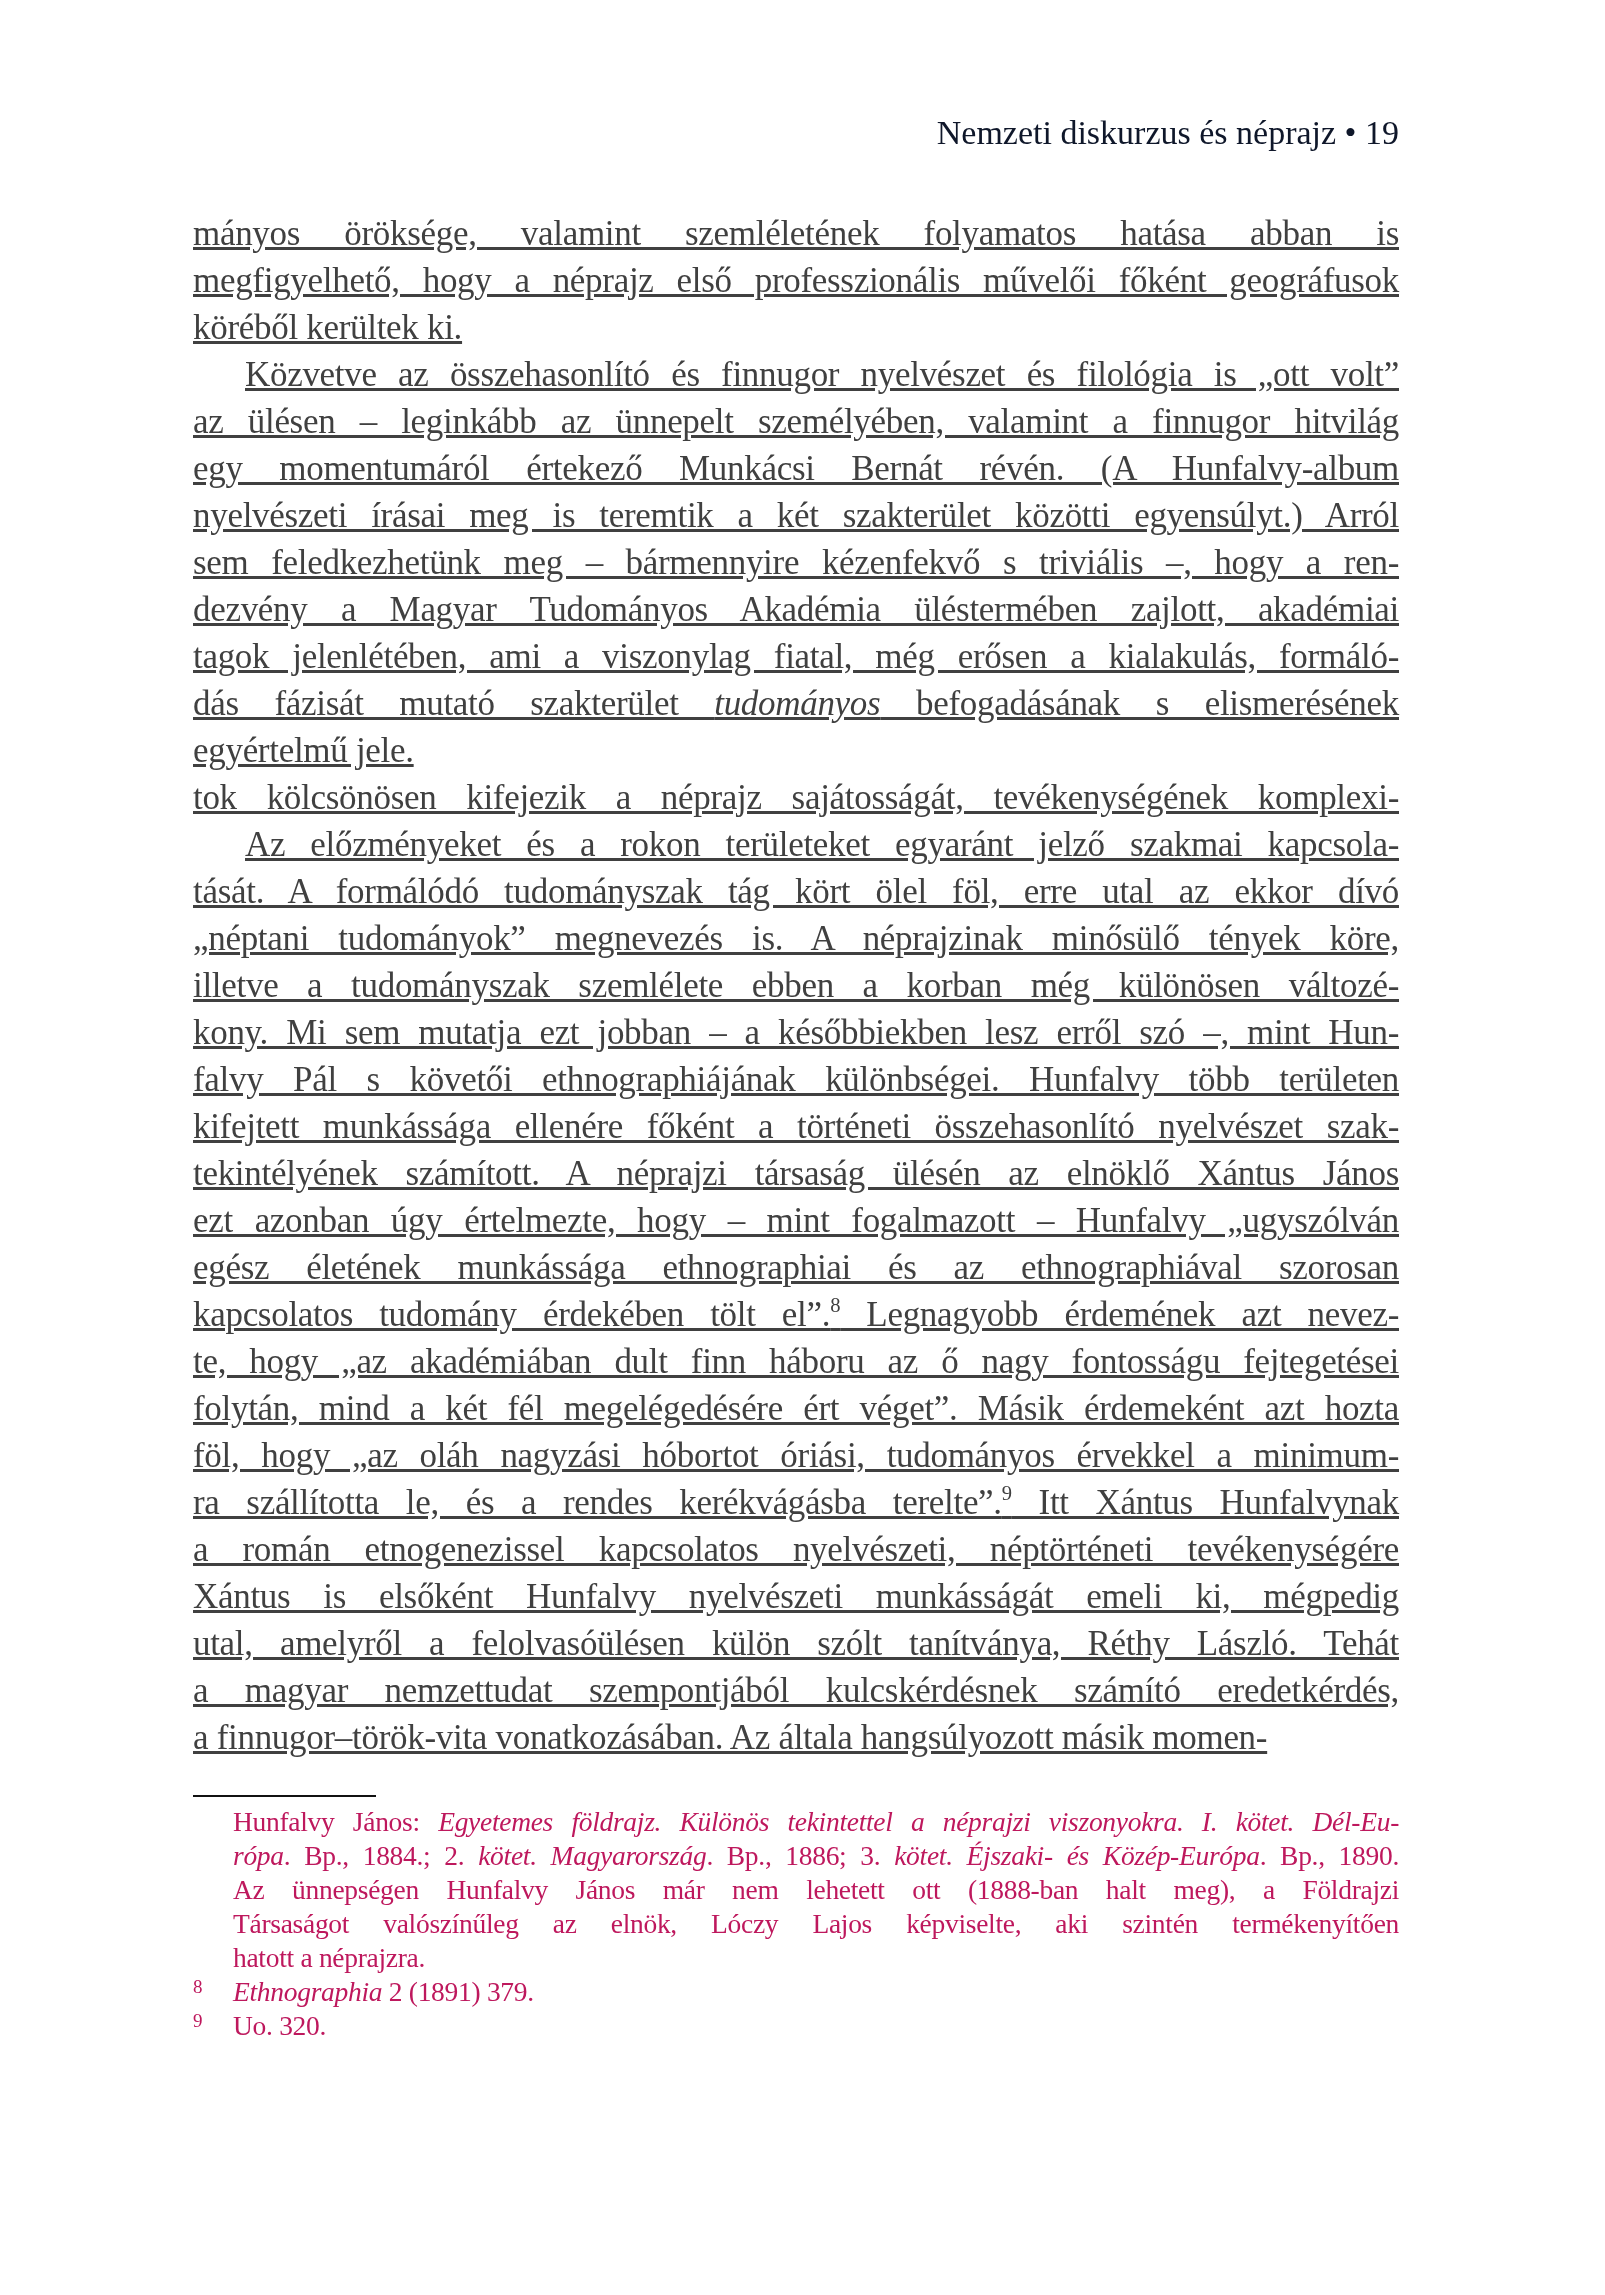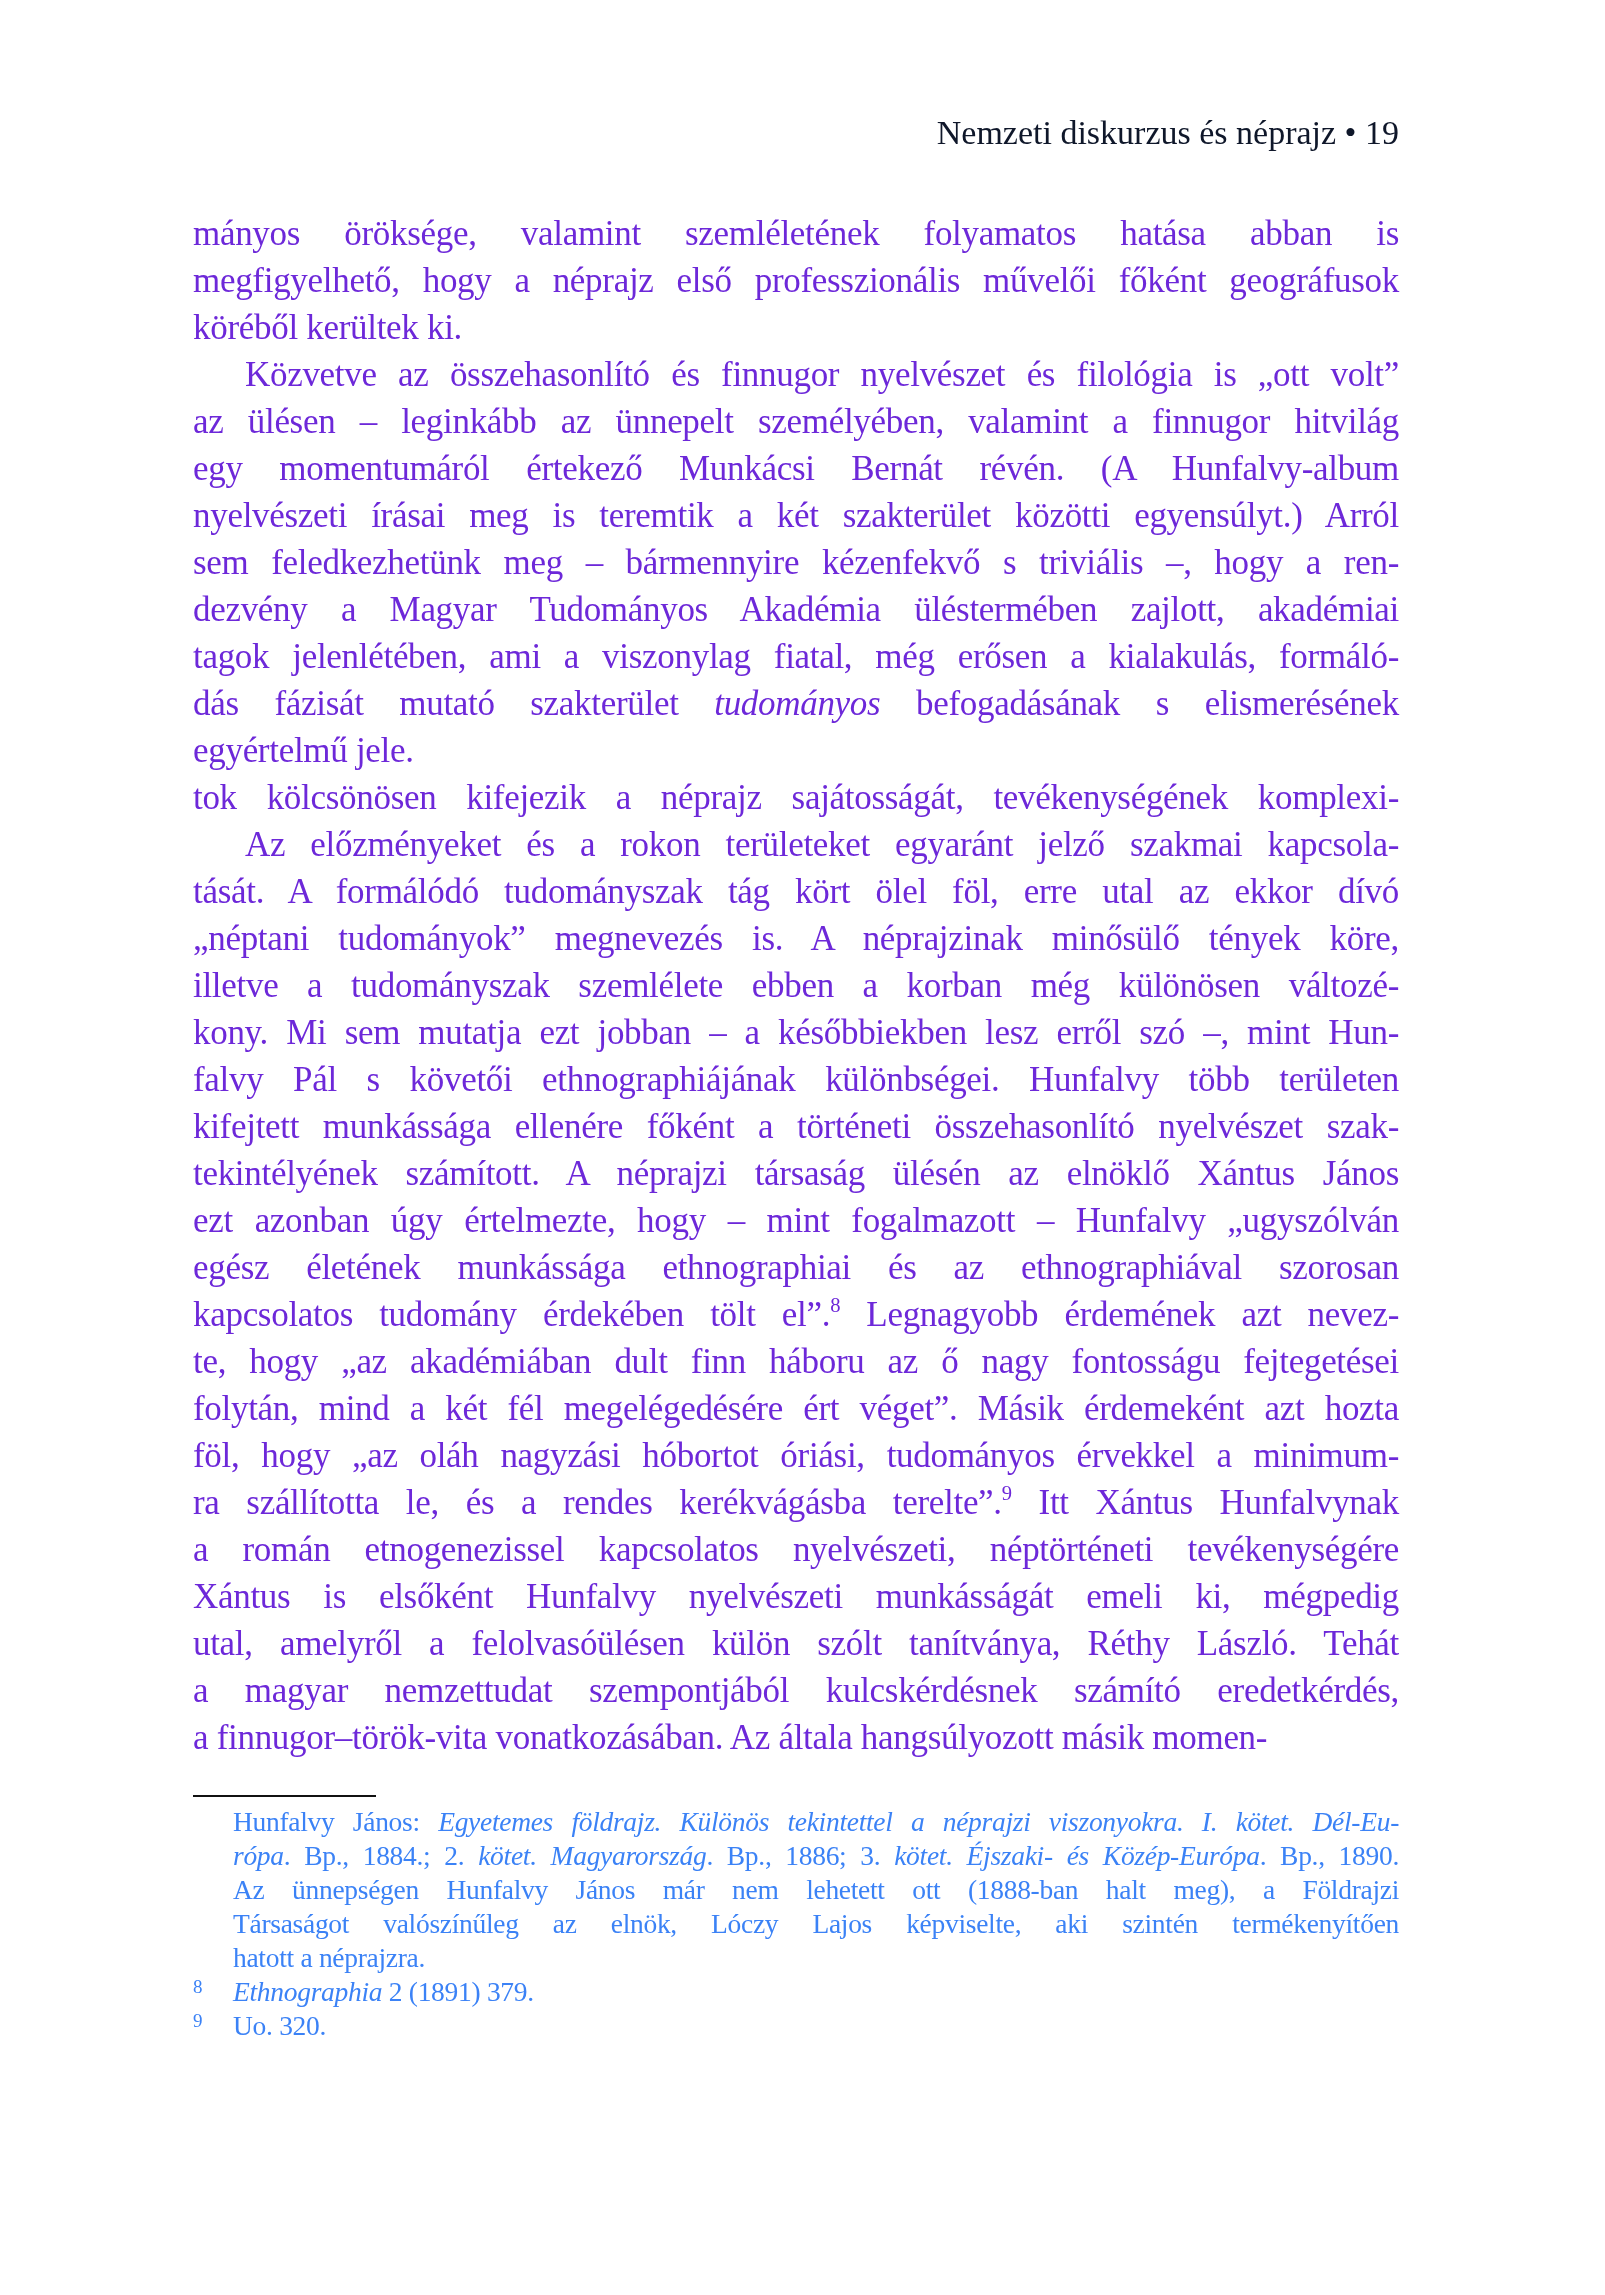--- a/index.html
+++ b/index.html
@@ -6,32 +6,32 @@
   body { width: 1605px; height: 2295px; position: relative; overflow: hidden; }
   .page { position: absolute; left: 0; top: 0; width: 1605px; height: 2295px; background: #ffffff; color: #111; }
   .running-head {
     position: absolute; left: 193px; width: 1206px; top: 110px;
     text-align: right; font-family: "Liberation Serif", "DejaVu Serif", serif;
     font-size: 34px; line-height: 46px; color: #0f172a;
   }
   .body-text {
     position: absolute; left: 193px; width: 1206px; top: 210px;
     font-family: "Liberation Serif", "DejaVu Serif", serif;
-    font-size: 35px; line-height: 47px; color: #6d28d9;
+    font-size: 35px; line-height: 47px; color: #404040; text-decoration: underline;
   }
   .ln { display: block; white-space: nowrap; text-align: justify; text-align-last: justify; height: 47px; overflow: visible; letter-spacing: -0.3px; }
   .ln.last { text-align-last: left; }
   .ln.indent { padding-left: 52px; }
   .ln i, .fn i { font-style: italic; }
   sup.ref { font-size: 20.6px; line-height: 0; vertical-align: 13.8px; }
   .fn-rule { position: absolute; left: 193px; top: 1795px; width: 183px; height: 0; border-top: 2.6px solid #111; }
   .footnotes {
     position: absolute; left: 193px; width: 1206px; top: 1805px;
     font-family: "Liberation Serif", "DejaVu Serif", serif;
-    font-size: 27.5px; line-height: 34px; color: #3b82f6;
+    font-size: 27.5px; line-height: 34px; color: #be185d;
   }
   .fn { position: relative; padding-left: 40px; }
   .fn .mark { position: absolute; left: 0; top: -5.2px; font-size: 19px; }
   .fl { display: block; white-space: nowrap; text-align: justify; text-align-last: justify; height: 34px; letter-spacing: -0.3px; }
   .fl.last { text-align-last: left; }
 </style>
 </head>
 <body>
 
 <div class="page">

